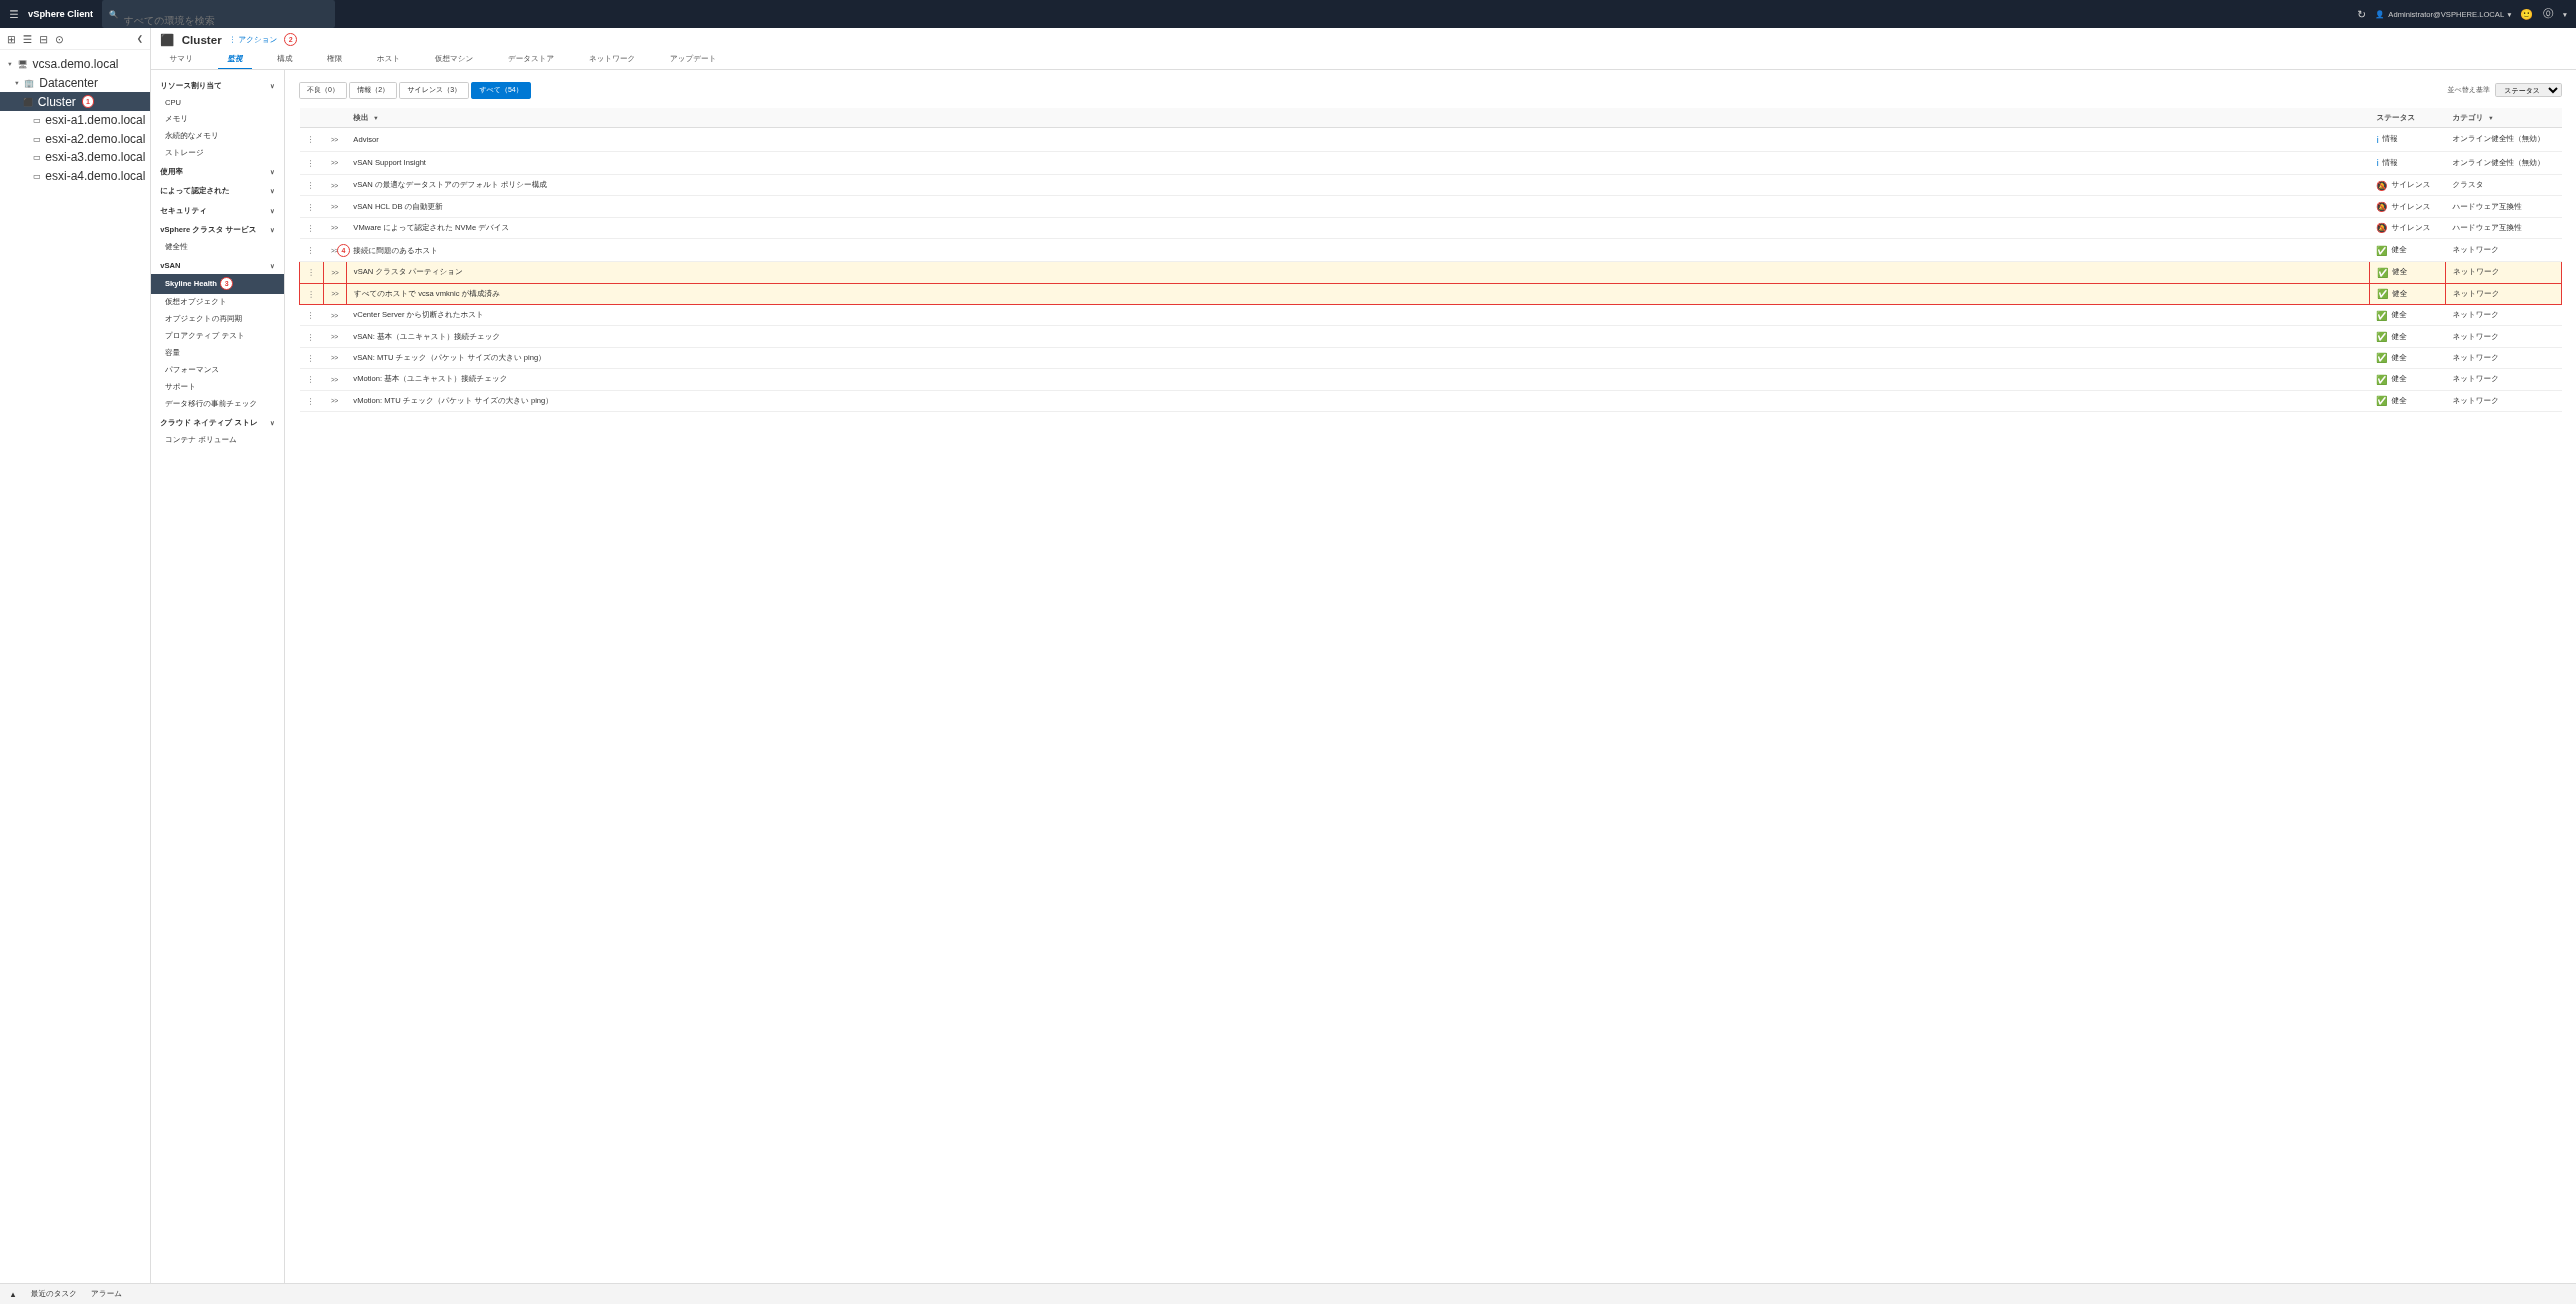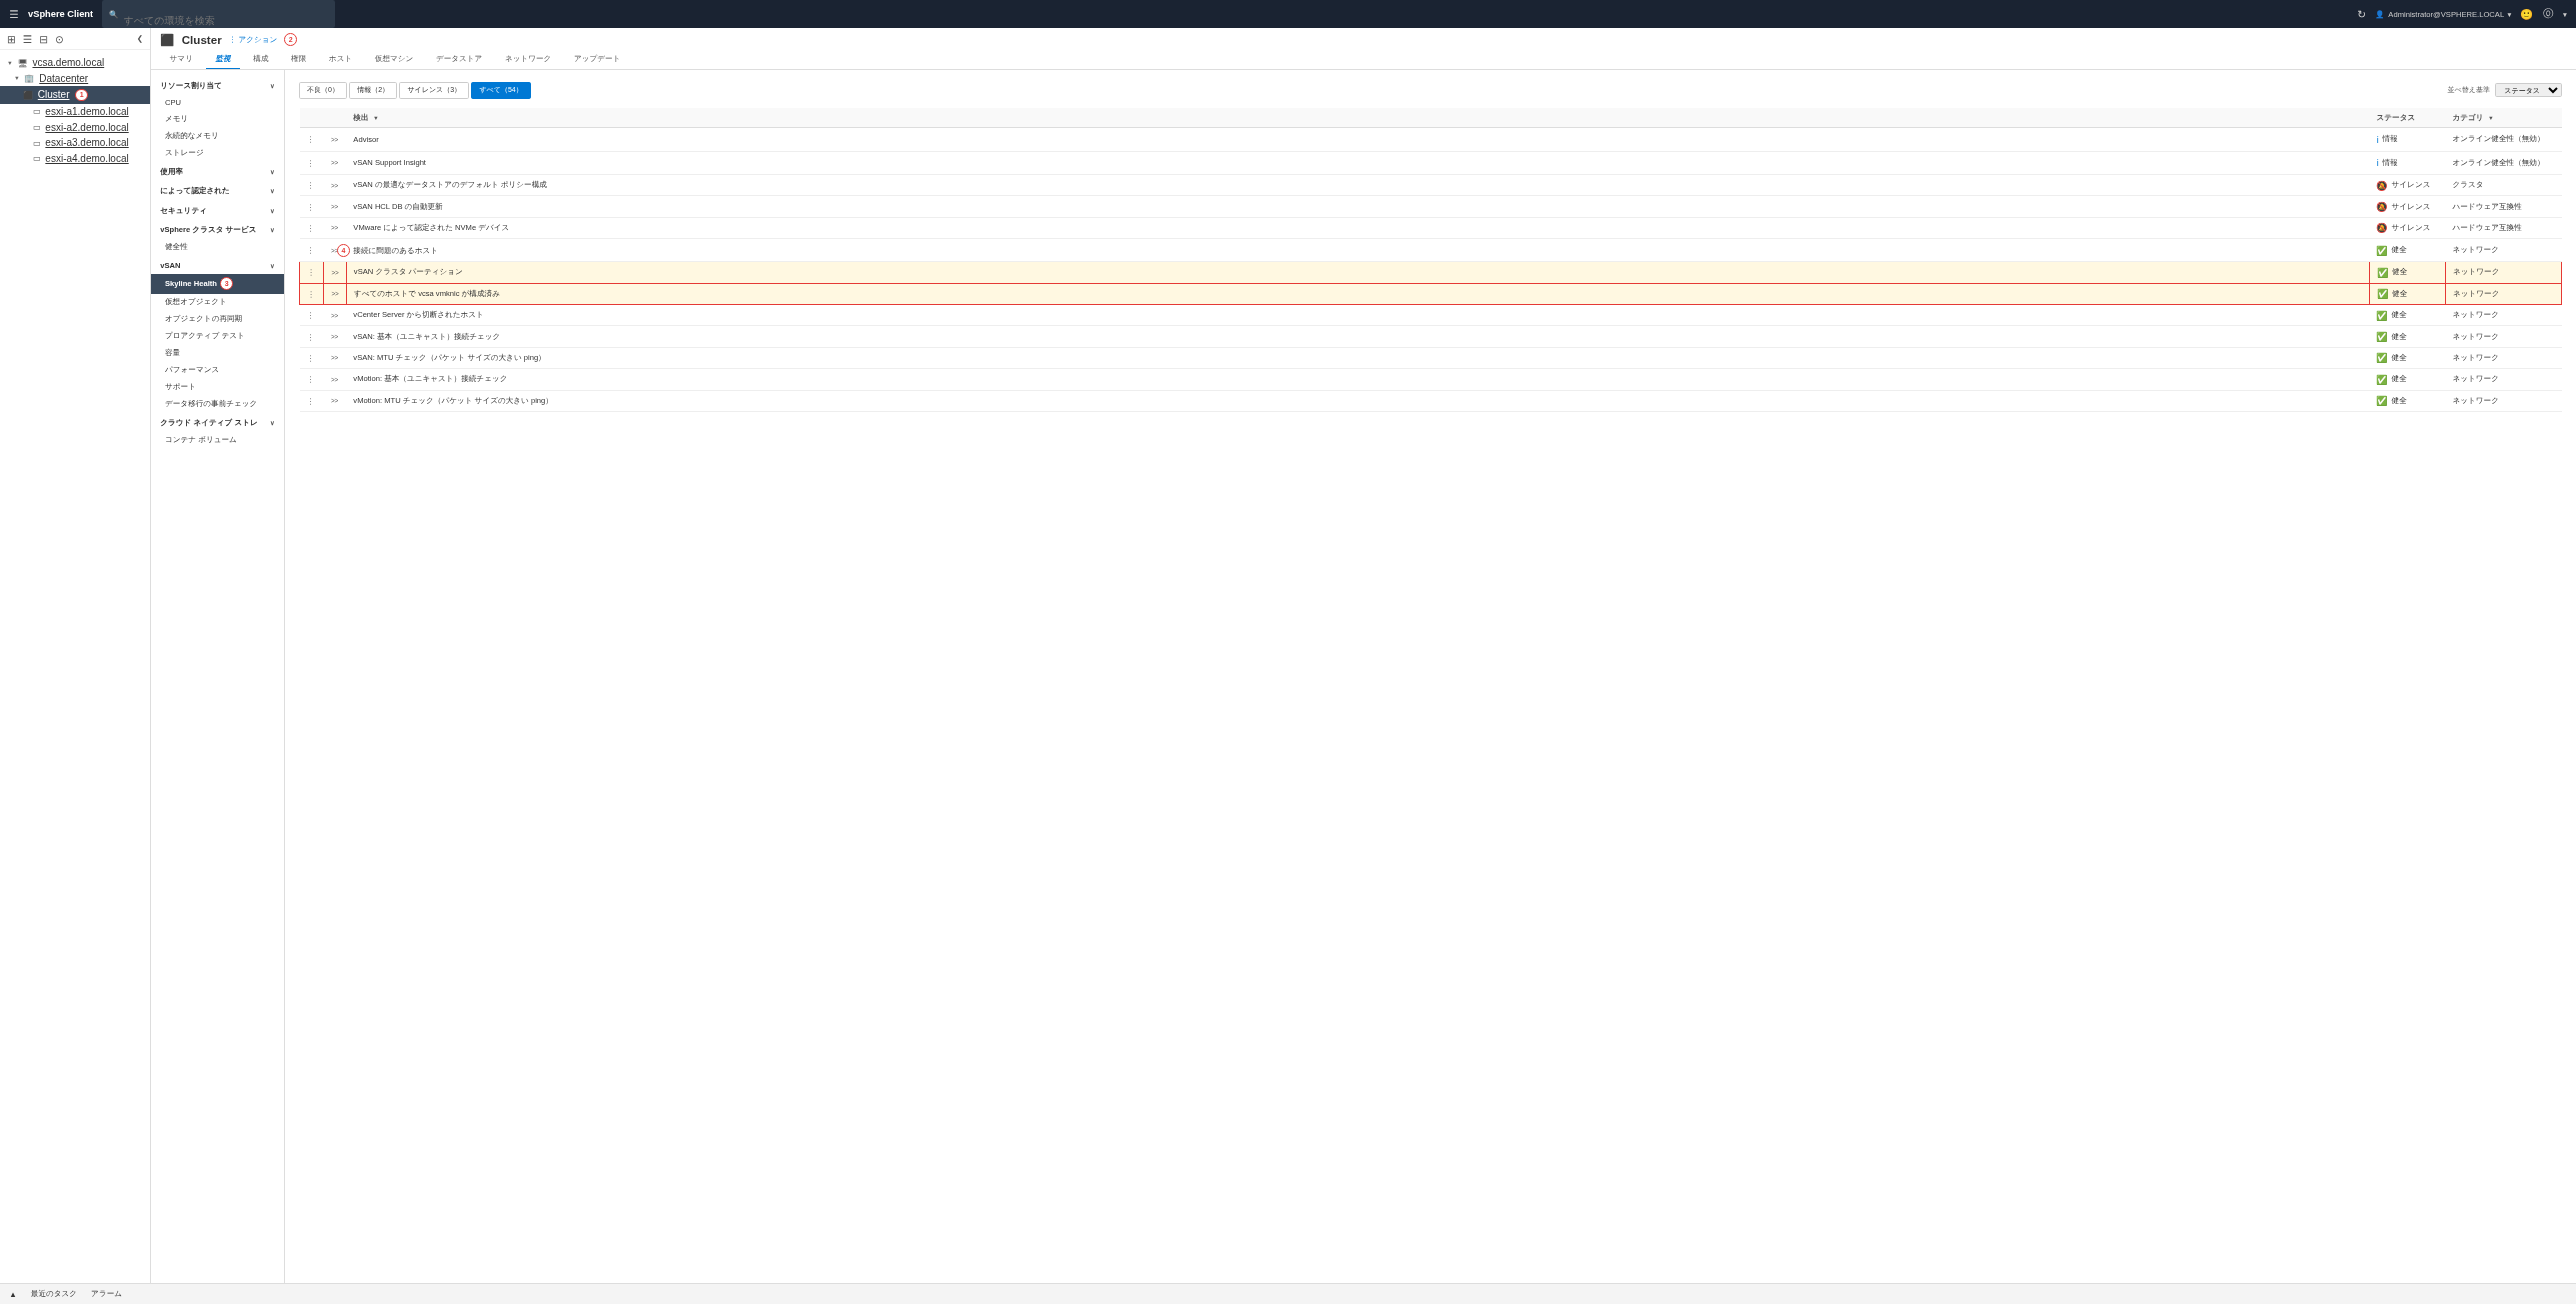--- a/index.html
+++ b/index.html
@@ -53,21 +53,21 @@
     .sidebar-collapse { margin-left: auto; color: #555; cursor: pointer; }
     .tree-root { padding: 4.7px 0; }
     .tree-item {
       display: flex; align-items: center; padding: 2.3px 4.7px 2.3px 7px;
       cursor: pointer; gap: 2.3px; white-space: nowrap;
     }
     .tree-item.selected { background: #3a4a5c; color: #fff; }
     .tree-item .chevron { font-size: 5.8px; color: #666; width: 8.2px; }
     .tree-item .item-icon { font-size: 8.2px; color: #555; margin-right: 2.3px; }
     .tree-item.selected .item-icon { color: #fff; }
-    .tree-item .item-label { font-size: 10px; text-decoration: underline; }
+    .tree-item .item-label { font-size: 12px; }
     .indent1 { padding-left: 14px; }
     .indent2 { padding-left: 23px; }
     .indent3 { padding-left: 33px; }
 
     
     .content-area {
       flex: 1;
       display: flex;
       flex-direction: column;
       overflow: hidden;
@@ -78,21 +78,21 @@
       background: #fff;
       border-bottom: 0.6px solid #ddd;
       padding: 4.7px 9.3px 0 9.3px;
     }
     .page-header-top {
       display: flex; align-items: center; gap: 7px; margin-bottom: 2.3px;
     }
     .page-icon { font-size: 11.6px; color: #555; }
     .page-title { font-size: 11.6px; font-weight: 600; }
     .actions-link { color: #0078d4; cursor: pointer; font-size: 7.6px; }
-    .tab-bar { display: flex; gap: 4px; }
+    .tab-bar { display: flex; gap: 16px; }
     .tab {
       padding: 4.7px 9.3px; cursor: pointer; font-size: 7.6px; color: #555;
       border-bottom: 1.2px solid transparent;
     }
     .tab.active { color: #0078d4; border-bottom: 1.2px solid #0078d4; font-weight: 600; font-style: italic; }
 
     
     .split-panel {
       display: flex;
       flex: 1;

